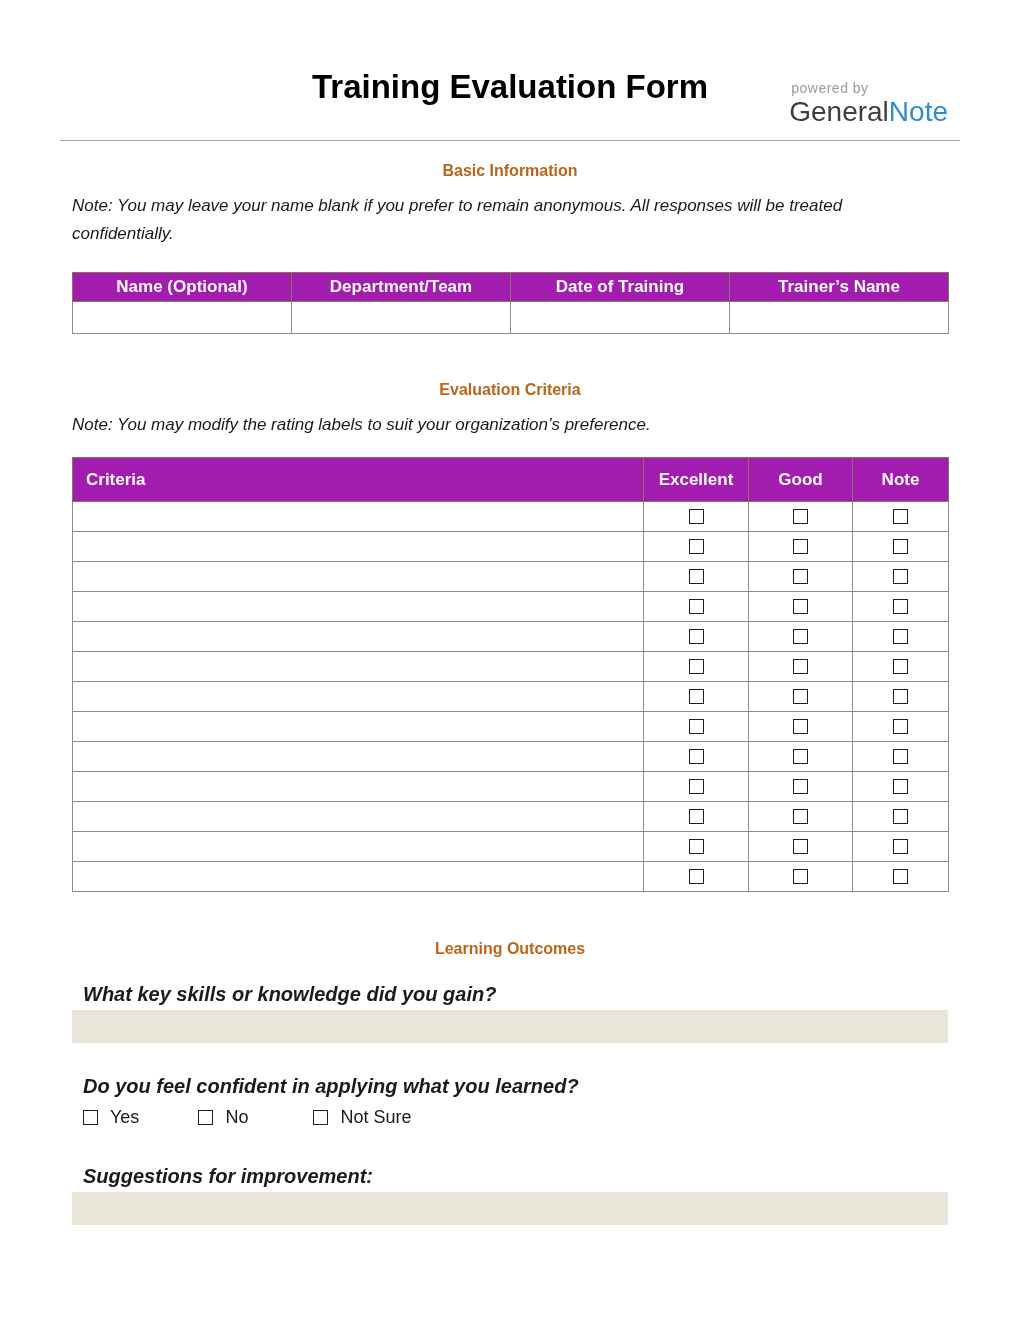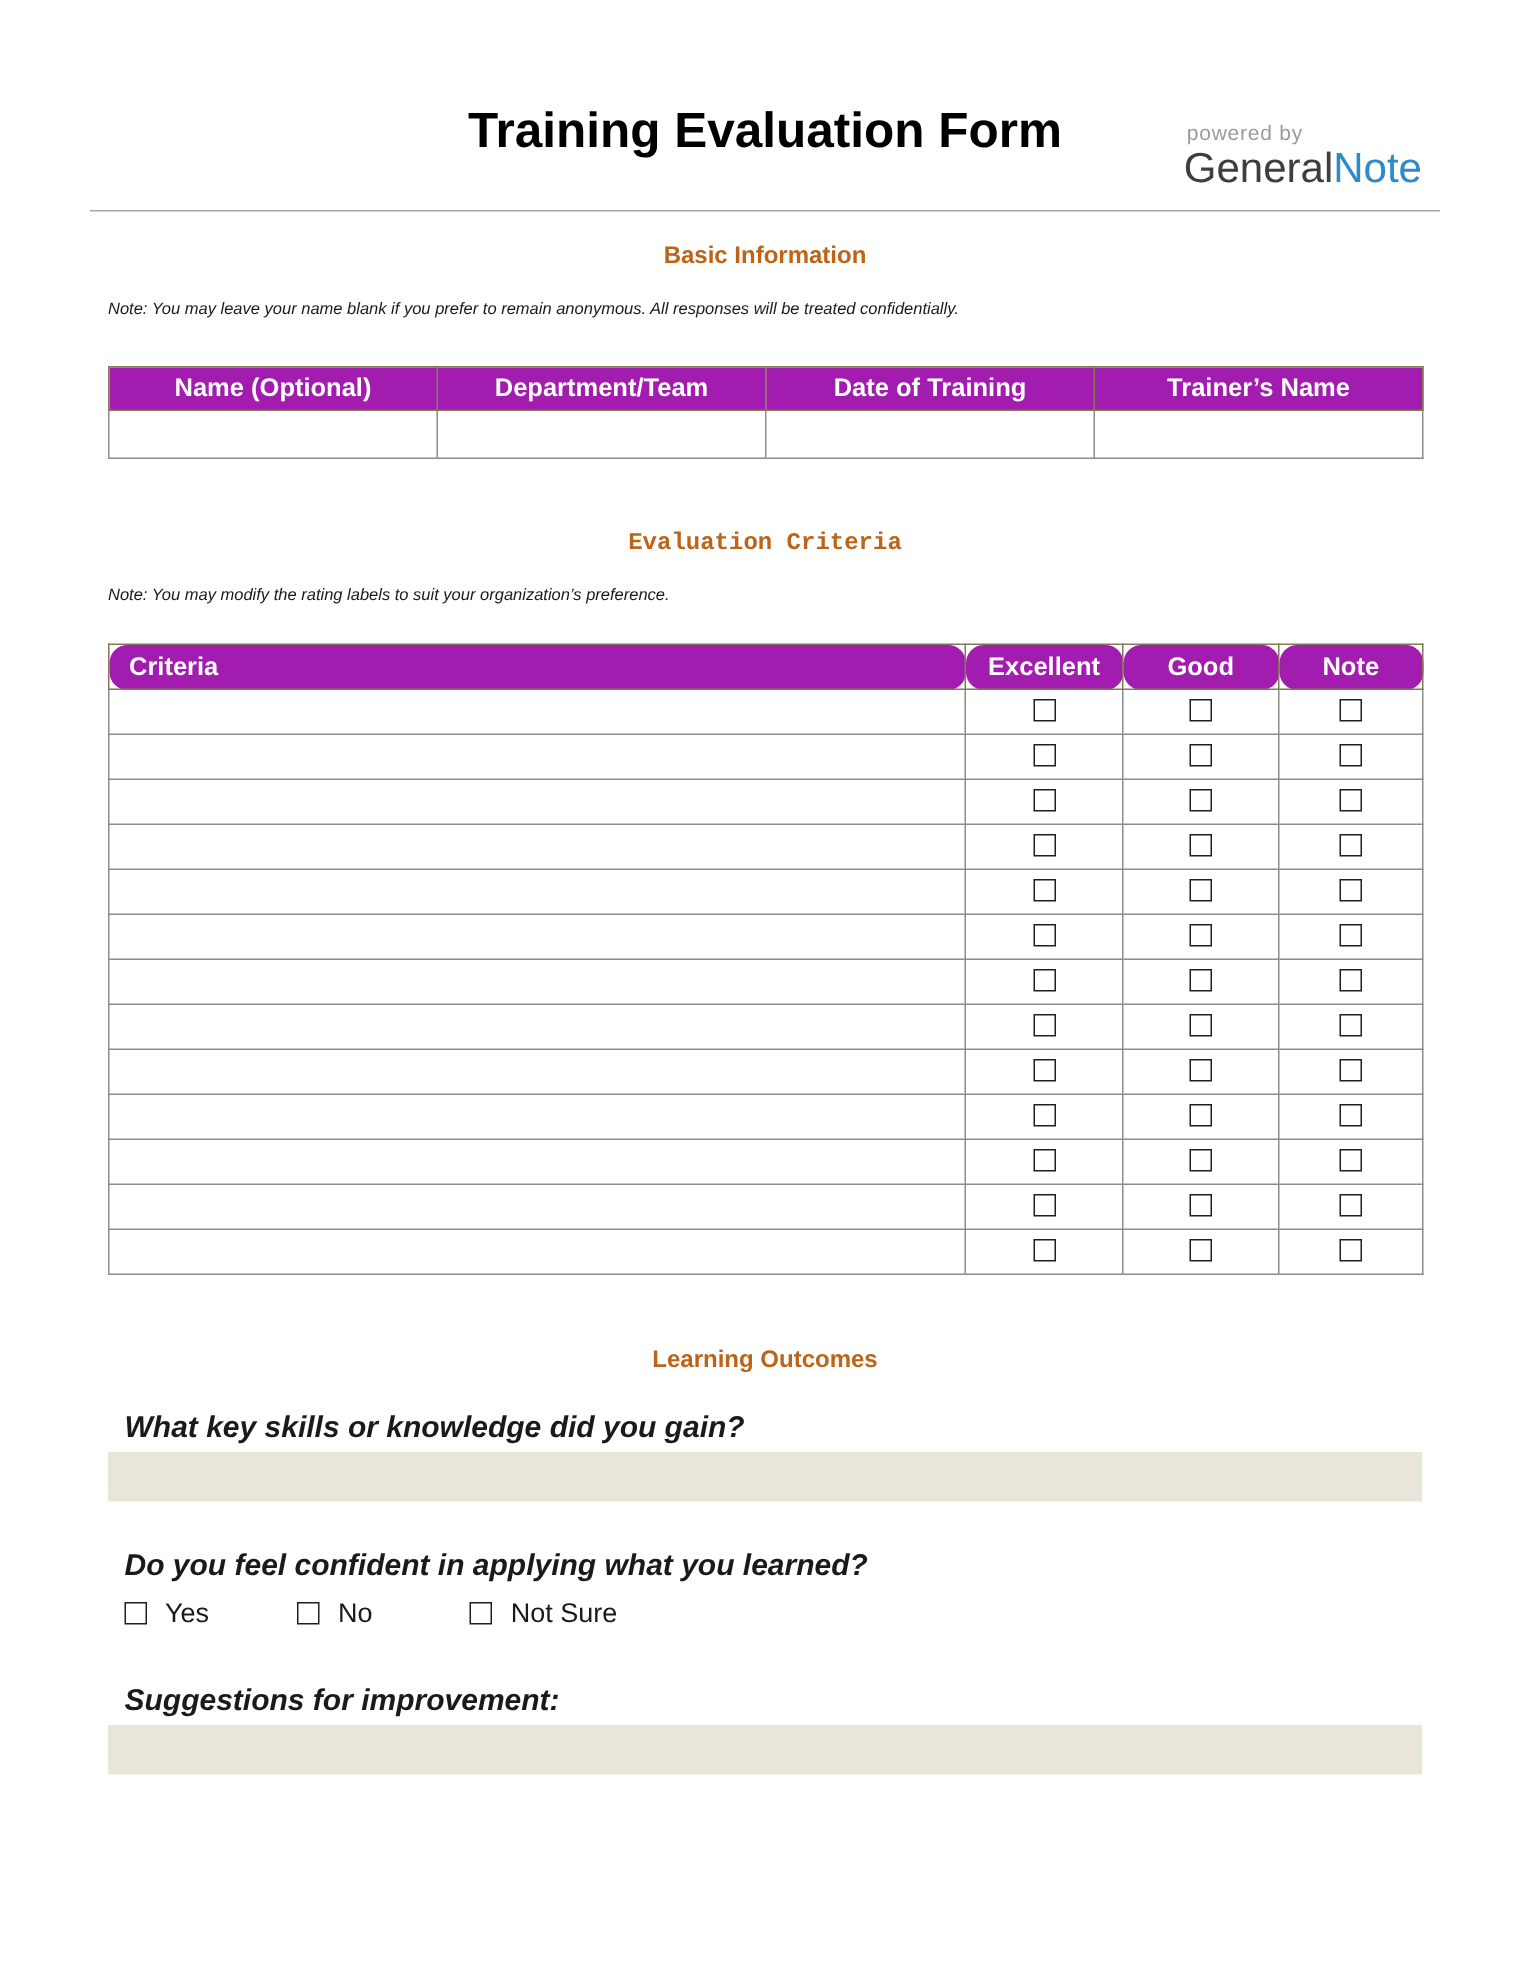--- a/index.html
+++ b/index.html
@@ -30,41 +30,41 @@
     border: none; border-top: 1px solid #a6a6a6;
     margin: 0 60px; 
   }
 
   
   .sec-h {
     text-align: center; color: #bc6418;
     font-size: 16px; font-weight: bold; margin: 0;
   }
   .note {
-    font-size: 11px; font-style: italic;
+    font-size: 17px; font-style: italic;
     line-height: 28px; margin: 12px 0 0 0;
   }
 
   
   table { border-collapse: collapse; width: 876px; table-layout: fixed; }
   th {
     background: #a21caf; color: #ffffff;
     font-size: 17px; font-weight: bold;
     border: 1px solid #857658;
     border-left: 1px solid #cfc8b8;
   }
   th:first-child { border-left: 1px solid #857658; }
   td { background: #ffffff; border: 1px solid #8c8c8c; }
 
   .t1 { margin-top: 24px; }
   .t1 th { height: 29px; text-align: center; }
   .t1 td { height: 32px; }
 
   .t2 { margin-top: 18px; }
-  .t2 th { height: 30px; border-radius: 12px; }
+  .t2 th { height: 44px; }
   .t2 th.crit-h { text-align: left; padding-left: 13px; }
   .t2 td { height: 30px; text-align: center; }
   .t2 td.crit-cell { text-align: left; }
 
   
   .cb {
     display: inline-block; width: 15px; height: 15px;
     border: 1.5px solid #1f1f1f; background: #fff;
     vertical-align: -2px;
   }
@@ -78,21 +78,21 @@
     width: 876px; height: 33px;
     background: #e9e5d9; margin-top: 5px;
   }
   .opt-row { margin: 10px 0 0 11px; font-size: 18px; }
   .opt { display: inline-block; }
   .opt .cb { margin-right: 12px; }
   .opt-yes { margin-right: 54px; }
   .opt-no { margin-right: 60px; }
 
   .mt-sec1 { margin-top: 21px; }
-  .mt-sec2 { margin-top: 47px; font-family: Liberation Mono, monospace; }
+  .mt-sec2 { margin-top: 47px; }
   .mt-sec3 { margin-top: 48px; }
   .mt-q1 { margin-top: 26px; }
   .mt-q2 { margin-top: 33px; }
   .mt-q3 { margin-top: 38px; }
 </style>
 </head>
 <body>
 
 <header class="doc-header">
   <h1 class="doc-title">Training Evaluation Form</h1>

